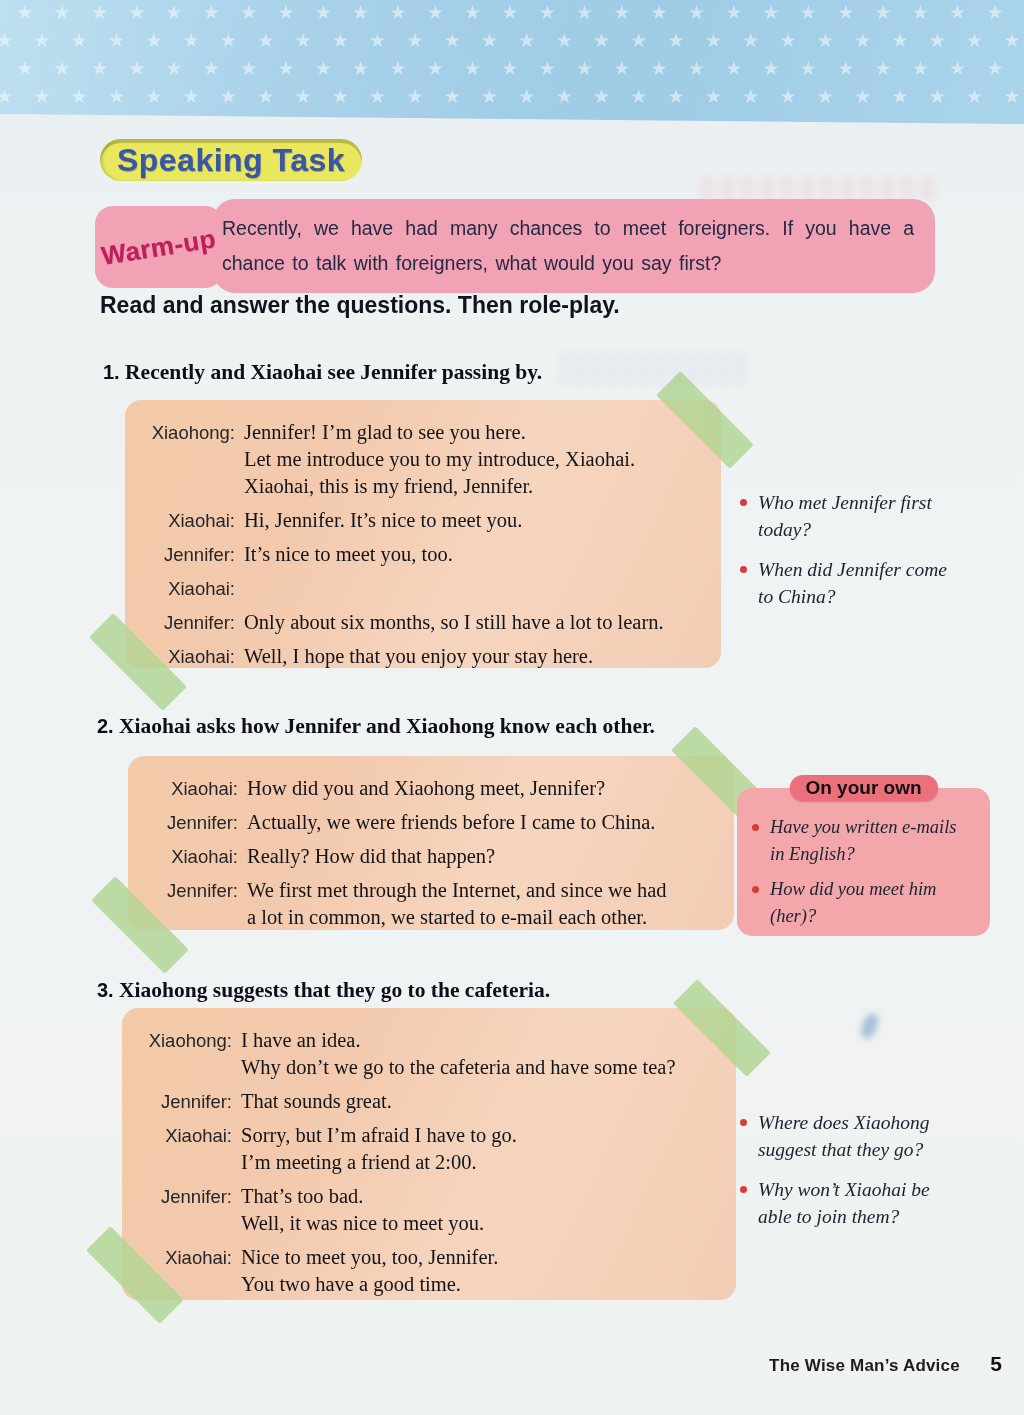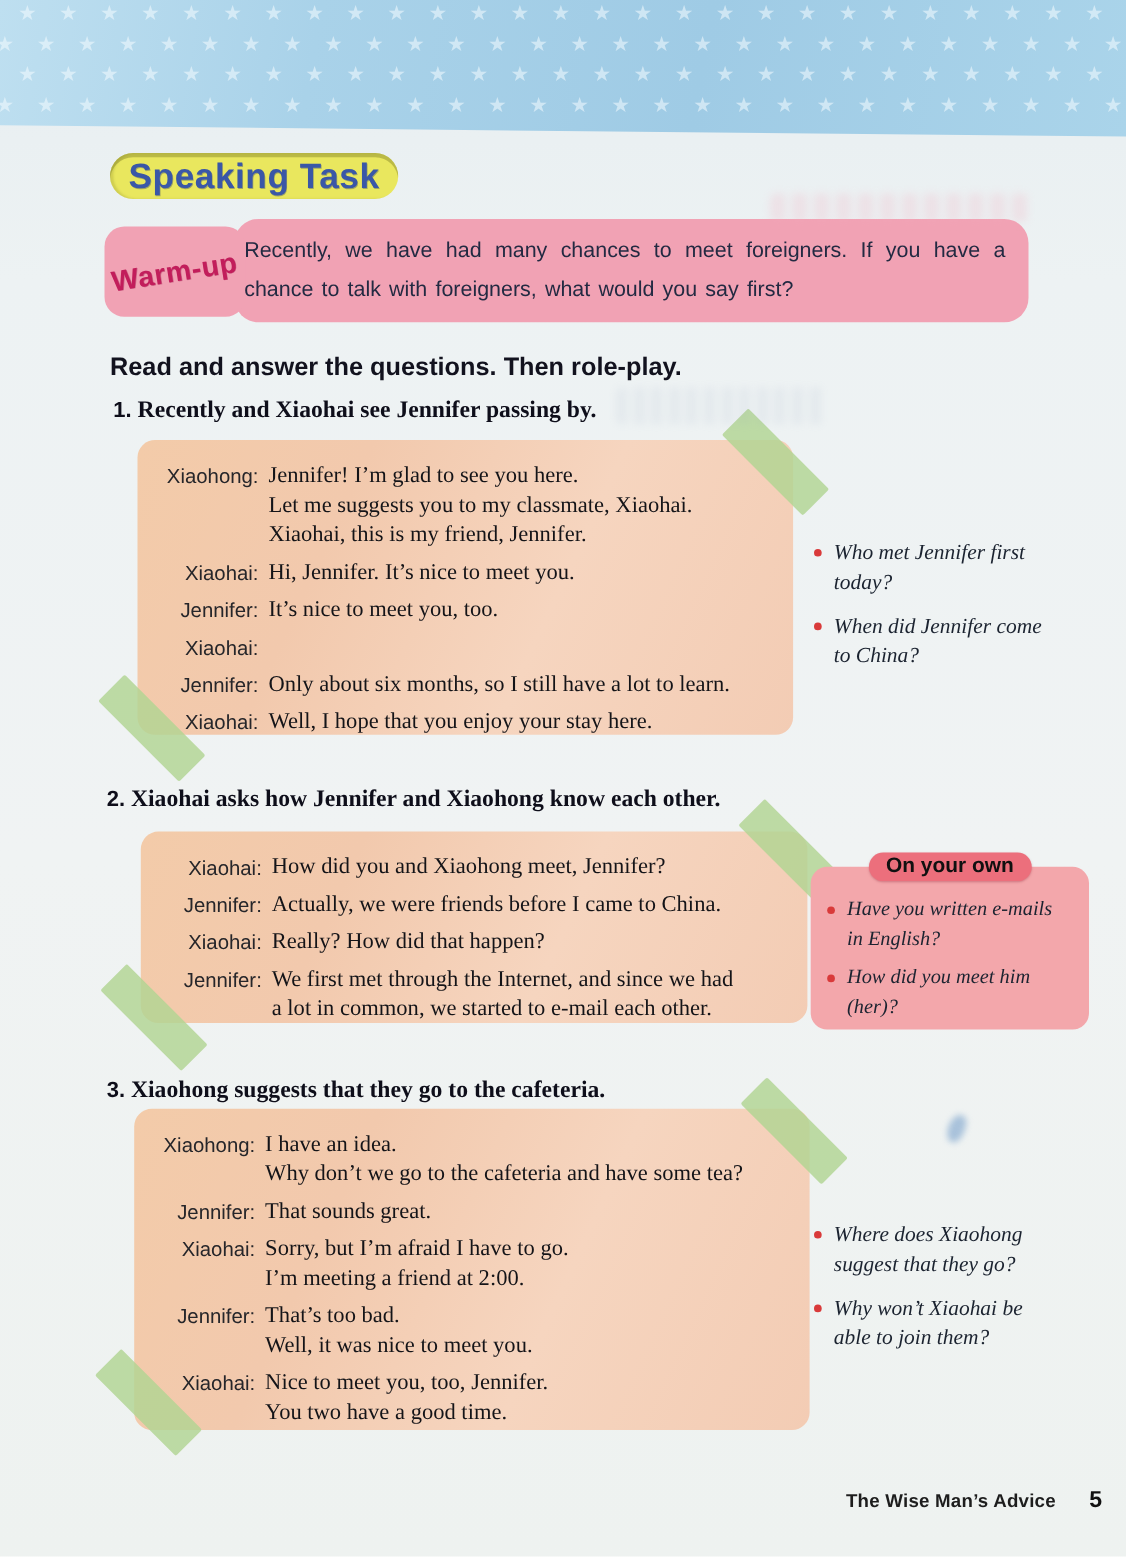--- a/index.html
+++ b/index.html
@@ -40,21 +40,21 @@
   .warm-box{
     position:absolute;left:213px;top:199px;width:722px;height:94px;
     background:#f1a2b4;border-radius:22px;
   }
   .warm-text{
     position:absolute;left:222px;top:211px;width:692px;
     font-size:19.5px;line-height:35px;color:#232a42;text-align:justify;word-spacing:2px;
   }
   
   .instructions{
-    position:absolute;left:100px;top:320px;font-size:23px;font-weight:bold;color:#12121e;
+    position:absolute;left:100px;top:292px;font-size:23px;font-weight:bold;color:#12121e;
   }
   .sec-head{
     position:absolute;font-family:"Liberation Serif",serif;font-weight:bold;
     font-size:21.5px;color:#0e0e1a;
   }
   .sec-head .sec-num{font-family:"Liberation Sans",sans-serif;font-size:20px;}
   
   .dbox{
     position:absolute;border-radius:16px;
     background:linear-gradient(115deg,#f3cba9 0%,#f2c9ad 30%,#f6d5bf 62%,#f3ccb4 100%);
@@ -136,21 +136,21 @@
 <div class="sec-head" style="left:103px;top:360px;">
   <span class="sec-num">1.</span>
   <span>Recently and Xiaohai see Jennifer passing by.</span>
 </div>
 <div class="dbox" style="left:125px;top:400px;width:596px;height:268px;">
   <div class="d-content">
       <div class="d-row">
         <span class="d-speaker">Xiaohong:</span>
         <div class="d-text">
           <div class="d-line">Jennifer! I’m glad to see you here.</div>
-          <div class="d-line">Let me suggests you to my classmate, Xiaohai.</div>
+          <div class="d-line">Let me introduce you to my introduce, Xiaohai.</div>
           <div class="d-line">Xiaohai, this is my friend, Jennifer.</div>
         </div>
       </div>
       <div class="d-row">
         <span class="d-speaker">Xiaohai:</span>
         <div class="d-text">
           <div class="d-line">Hi, Jennifer. It’s nice to meet you.</div>
         </div>
       </div>
       <div class="d-row">

